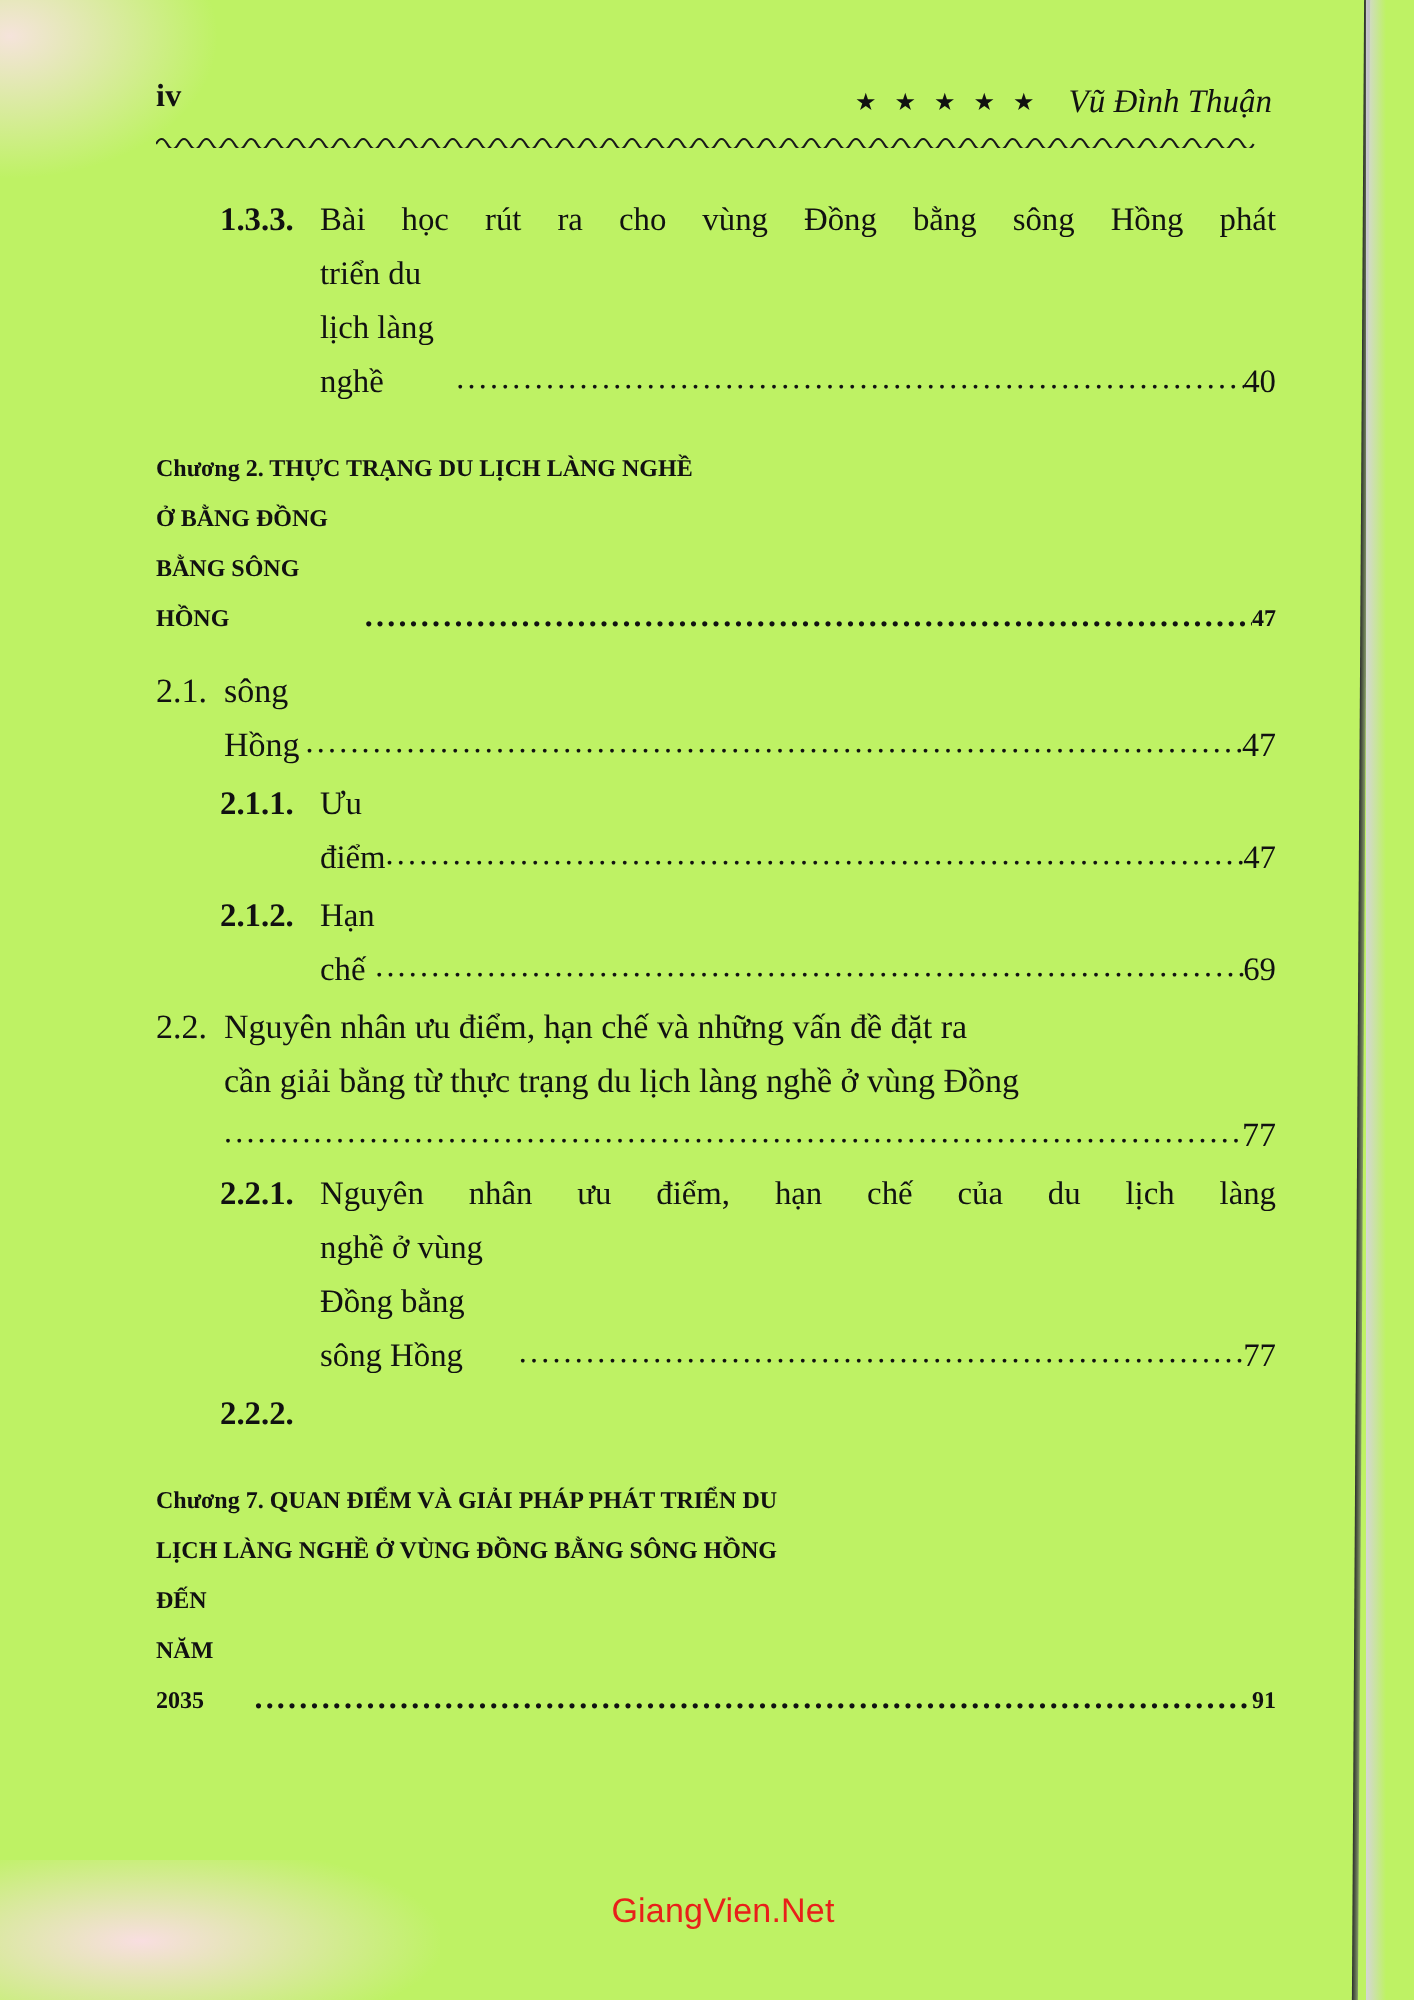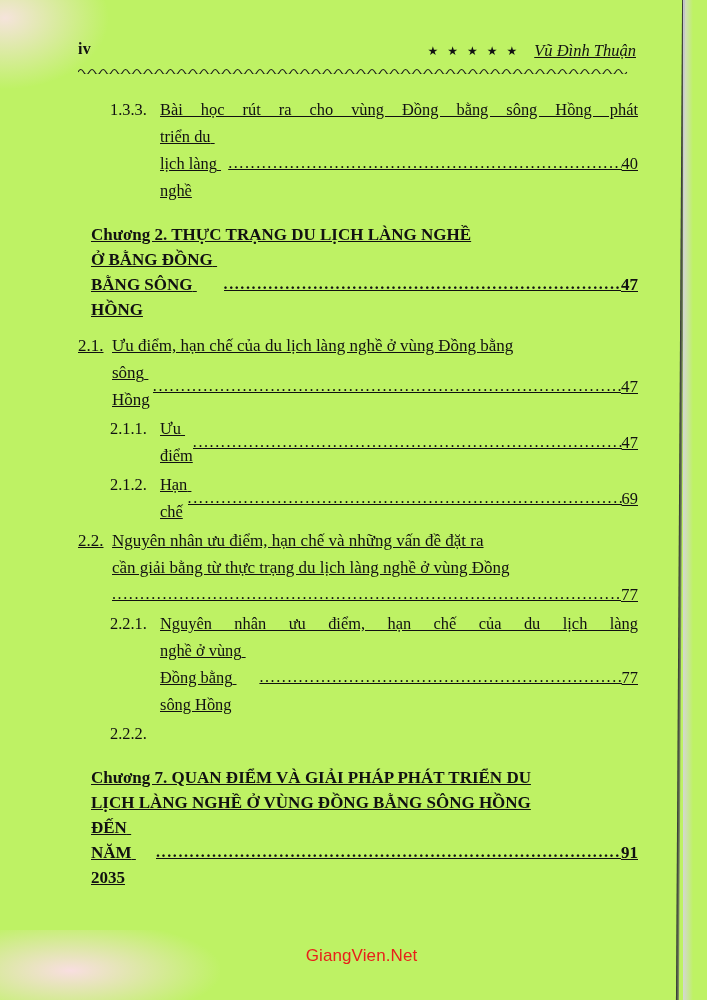--- a/index.html
+++ b/index.html
@@ -78,21 +78,20 @@
   .stars {
     font-size: 12px;
     letter-spacing: 3px;
     color: #111;
     line-height: 1;
   }
   .author {
     font-style: italic;
     font-size: 16.5px;
     white-space: nowrap;
-    text-decoration: underline;
   }
   .wavy-rule {
     position: absolute;
     left: 78px;
     top: 66px;
     width: 560px;
     height: 8px;
     overflow: hidden;
   }
   .wavy-rule svg { display: block; }
@@ -114,50 +113,48 @@
     white-space: nowrap;
   }
   .entry .body {
     flex: 1 1 auto;
     min-width: 0;
   }
 
   
   .lvl-chapter {
     font-weight: bold;
-    font-size: 17px;
+    font-size: 12px;
     line-height: 25px;
     margin-top: 18px;
     margin-bottom: 10px;
-    margin-left: 13px;
   }
   .lvl-chapter .body { padding-left: 0; }
 
   
   .lvl-2 {
     font-size: 17px;
     line-height: 27px;
     margin-bottom: 2px;
   }
-  .lvl-2 .num { width: 34px; text-decoration: underline; }
+  .lvl-2 .num { width: 34px; }
 
   
   .lvl-3 {
     font-size: 16.4px;
     line-height: 27px;
     margin-bottom: 2px;
     padding-left: 32px;
   }
-  .lvl-3 .num { width: 50px; }
+  .lvl-3 .num { width: 50px; font-weight: bold; }
 
   .line {
     display: flex;
-    align-items: center;
+    align-items: flex-end;
     width: 100%;
-    text-decoration: underline;
   }
   .line .text {
     flex: 0 1 auto;
     white-space: pre-wrap;
   }
   .line.justify .text {
     flex: 1 1 auto;
     text-align: justify;
     text-align-last: justify;
   }
@@ -238,23 +235,20 @@
             <span class="text">Ở BẰNG ĐỒNG BẰNG SÔNG HỒNG</span>
             <span class="leader"></span>
             <span class="pg">47</span>
           </div>
         </div>
       </div>
       <div class="entry lvl-2">
         <div class="num">2.1.</div>
         <div class="body">
           <div class="line">
-            <span class="text">Ưu điểm, hạn chế của du lịch làng nghề ở vùng Đồng bằng</span>
-          </div>
-          <div class="line">
             <span class="text">sông Hồng</span>
             <span class="leader"></span>
             <span class="pg">47</span>
           </div>
         </div>
       </div>
       <div class="entry lvl-3">
         <div class="num">2.1.1.</div>
         <div class="body">
           <div class="line">

